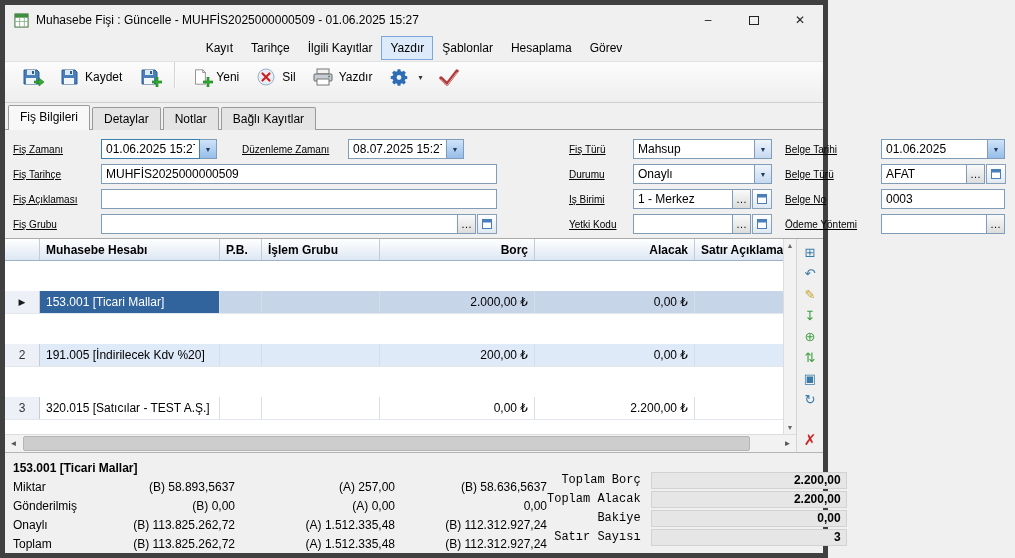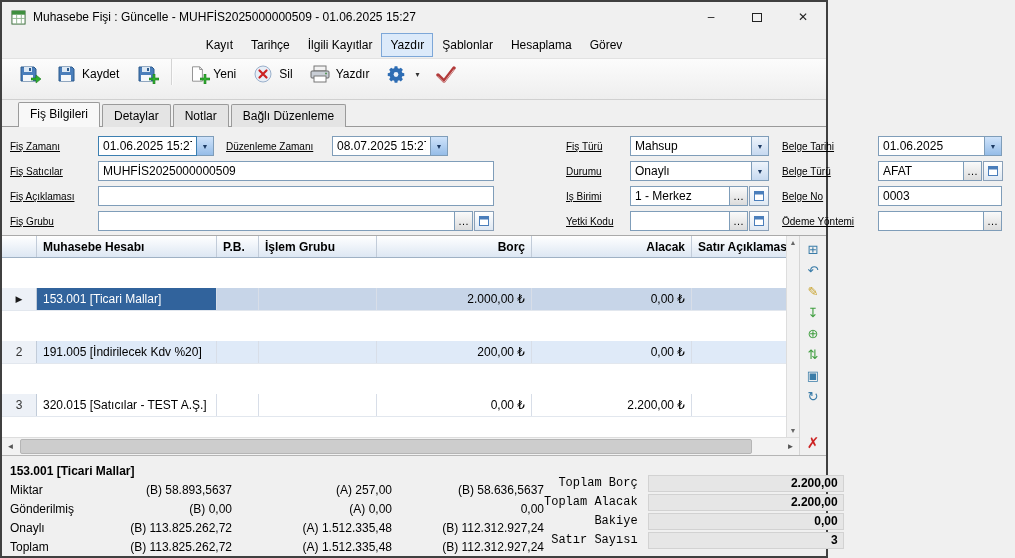--- a/index.html
+++ b/index.html
@@ -1,18 +1,18 @@
 <!DOCTYPE html>
 <html><head>
 <meta charset="utf-8">
 <style>
   * { box-sizing: border-box; margin: 0; padding: 0; }
   html,body { width:1015px; height:558px; overflow:hidden; }
   body { font-family:"Liberation Sans","DejaVu Sans",sans-serif; font-size:12px; color:#000; background:#f0f0f0; }
-  .window { width:828px; height:558px; border:2px solid #404040; display:flex; flex-direction:column; background:#f0f0f0; }
+  .window { width:828px; height:558px; border:5px solid #404040; display:flex; flex-direction:column; background:#f0f0f0; }
 
   
   .titlebar { flex:0 0 30px; display:flex; align-items:center; padding:0 0 0 8px; background:#f0f0f0; }
   .title-text { margin-left:7px; font-size:12px; white-space:nowrap; }
   .win-controls { margin-left:auto; display:flex; height:30px; }
   .win-btn { width:46px; display:flex; align-items:center; justify-content:center; font-size:12px; color:#222; cursor:default; }
   .maxbox { width:10px; height:9px; border:1px solid #222; display:inline-block; }
 
   
   .menubar { flex:0 0 26px; display:flex; align-items:center; padding:0 4px; background:#f0f0f0;justify-content:center; }
@@ -22,21 +22,21 @@
   
   .toolbar { flex:0 0 42px; display:flex; align-items:flex-start; gap:2px; padding:0 8px; background:linear-gradient(#fcfcfc,#eeeeee); border-top:1px solid #e2e2e2; border-bottom:1px solid #d0d0d0; }
   .tool-btn { display:flex; align-items:center; gap:5px; padding:4px 7px; border-radius:3px; position:relative; }
   .tool-label { font-size:12px; }
   .ico { position:relative; display:inline-flex; width:22px; height:22px; align-items:center; justify-content:center; }
   .ovl { position:absolute; right:-2px; bottom:-2px; }
   .tb-sep { width:1px; height:26px; background:#d4d4d4; box-shadow:1px 0 0 #fbfbfb; margin:0 5px; }
   .dd-arrow { font-size:8px; color:#333; margin-left:3px; }
 
   
-  .tabstrip { flex:0 0 27px; display:flex; align-items:flex-end; padding-left:16px; position:relative; background:#f0f0f0; }
+  .tabstrip { flex:0 0 27px; display:flex; align-items:flex-end; padding-left:3px; position:relative; background:#f0f0f0; }
   .tabstrip::after { content:""; position:absolute; left:0; right:0; bottom:0; height:1px; background:#9a9a9a; }
   .tab { padding:4px 11px 4px; margin-right:2px; border:1px solid #9a9a9a; border-bottom:none; background:#e4e4e4; border-radius:2px 2px 0 0; position:relative; z-index:1; white-space:nowrap; }
   .tab.active { background:#f8f8f8; padding-bottom:6px; font-weight:normal; }
 
   
   .form-area { flex:0 0 108px; display:flex; padding:9px 0 0 8px; background:#f0f0f0; }
   .fcol { display:flex; flex-direction:column; gap:5px; }
   .fcol1 { width:492px; }
   .fcol2 { width:203px; margin-left:72px; }
   .fcol3 { width:223px; margin-left:13px; }
@@ -228,39 +228,39 @@
             <path d="M3 11.5l6 6L19 4.5" stroke="#e0b9b9" stroke-width="1" fill="none" stroke-linecap="round" stroke-linejoin="round"></path>
           </svg>
       </span>
     </span>
   </div>
 
   <div class="tabstrip">
     <span class="tab active">Fiş Bilgileri</span>
     <span class="tab">Detaylar</span>
     <span class="tab">Notlar</span>
-    <span class="tab">Bağlı Düzenleme</span>
+    <span class="tab">Bağlı Kayıtlar</span>
   </div>
 
   <div class="form-area">
     <div class="fcol fcol1">
       <div class="frow">
         <span class="flabel w88">Fiş Zamanı</span>
         <span class="field focused" style="width:99px">
             <span class="fval">01.06.2025 15:27</span>
           </span>
         <span class="combo-btn blue">▼</span>
-        <span class="flabel" style="margin-left:12px;width:106px">Düzenleme Zamanı</span>
+        <span class="flabel" style="margin-left:25px;width:106px">Düzenleme Zamanı</span>
         <span class="field" style="width:99px">
             <span class="fval">08.07.2025 15:27</span>
           </span>
         <span class="combo-btn blue">▼</span>
       </div>
       <div class="frow">
-        <span class="flabel w88">Fiş Satıcılar</span>
+        <span class="flabel w88">Fiş Tarihçe</span>
         <span class="field" style="width:396px">
             <span class="fval">MUHFİS2025000000509</span>
           </span>
       </div>
       <div class="frow">
         <span class="flabel w88">Fiş Açıklaması</span>
         <span class="field" style="width:396px">
             <span class="fval"></span>
           </span>
       </div>

